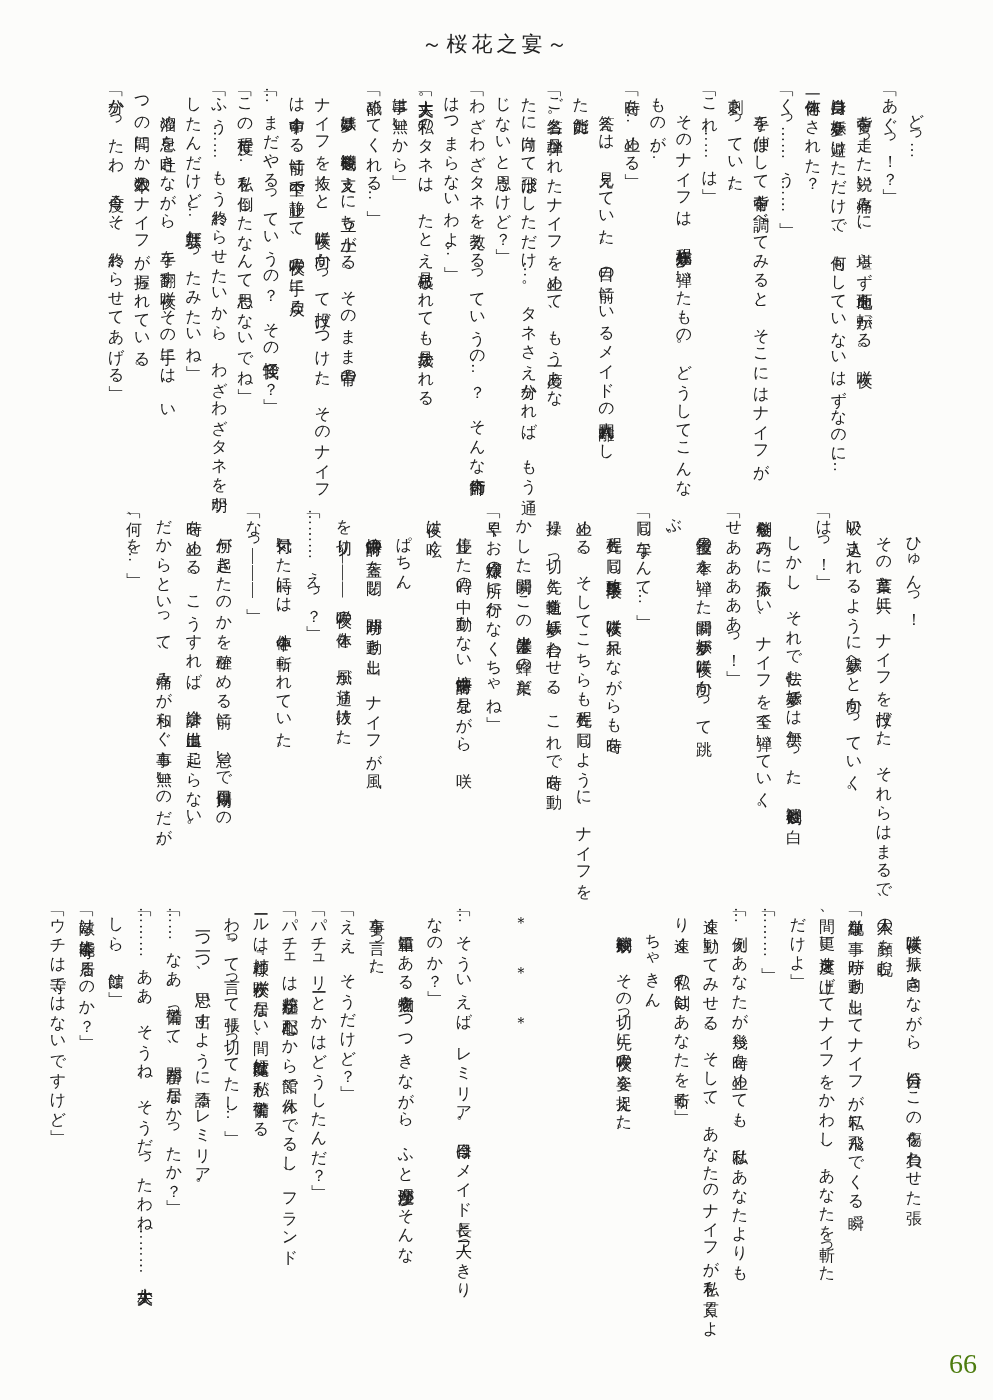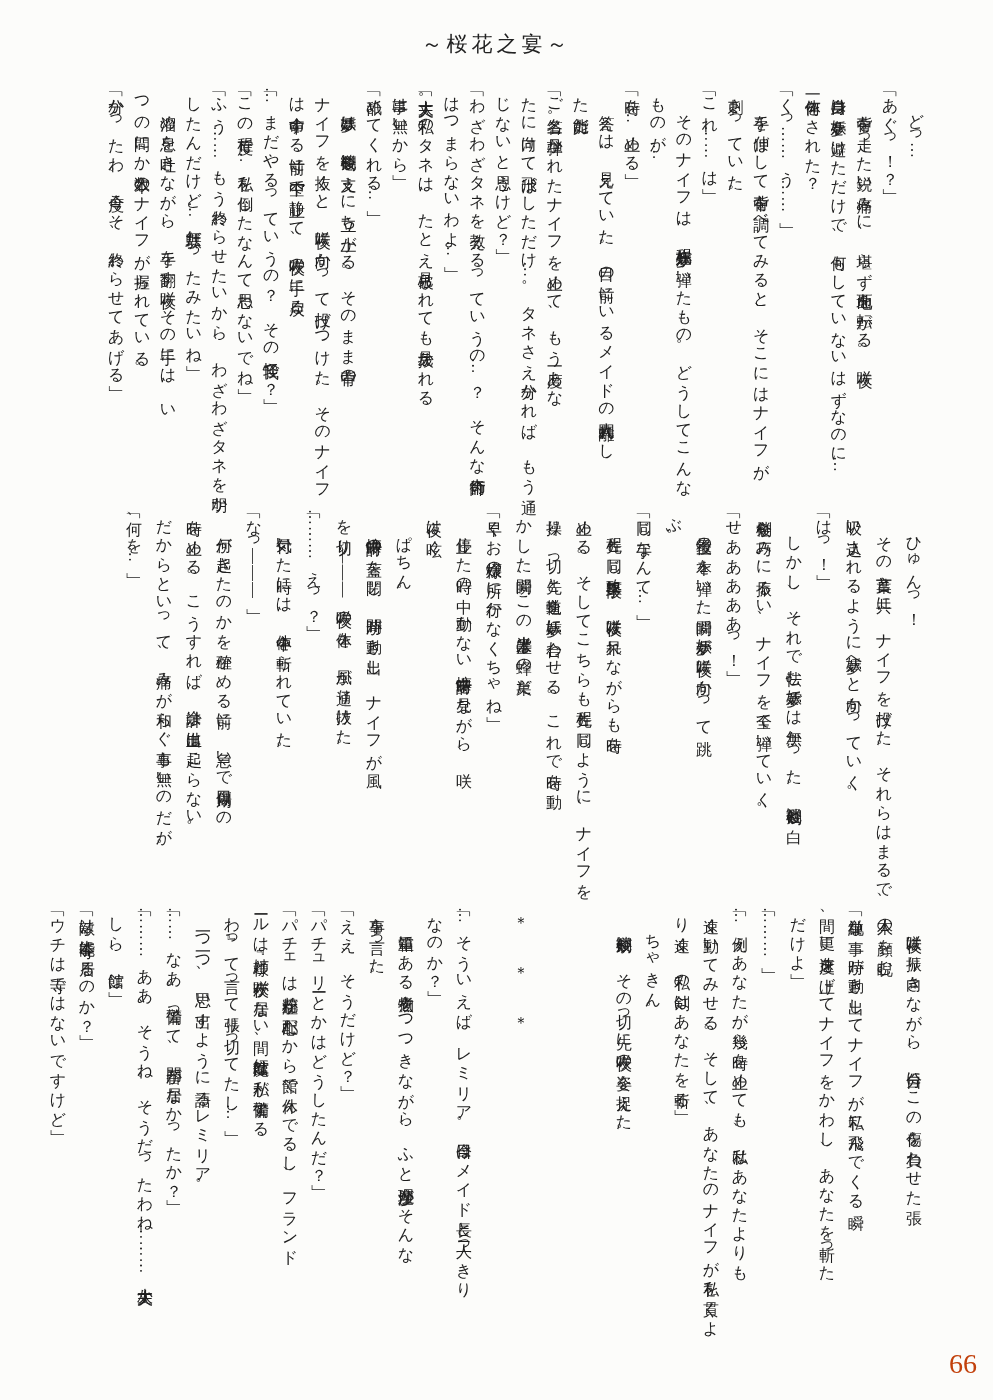--- a/index.html
+++ b/index.html
@@ -51,21 +51,21 @@
   .band p.separator {
     margin: 0 28px;
     padding-block-start: 46px;
     letter-spacing: 34px;
   }
   .page-number {
     position: absolute;
     top: 1348px;
     right: 16px;
     font-size: 28px;
-    color: #c2410c;
+    color: #4d7c0f;
   }
 </style>
 </head>
 <body>
 
 <main class="page">
   <h1 class="title">～桜花之宴～</h1>
 
   <section class="band" id="block-1">
       <p>　どっ…</p>

